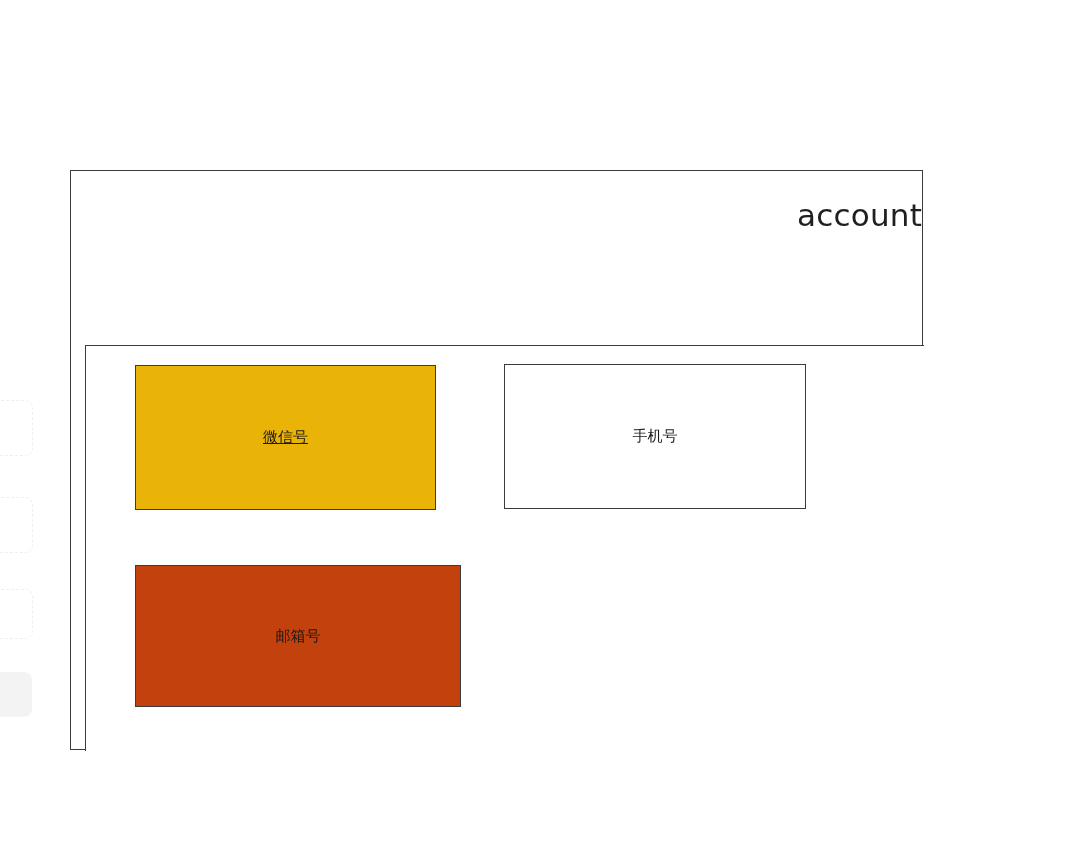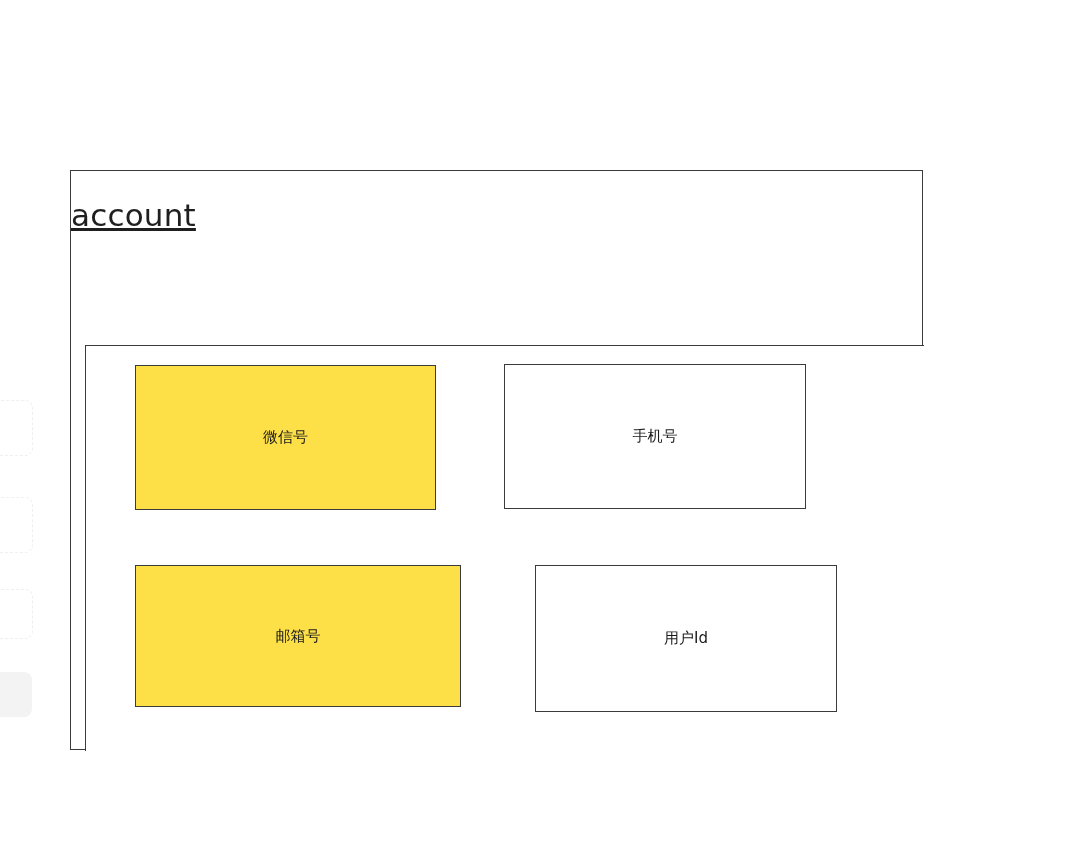--- a/index.html
+++ b/index.html
@@ -49,27 +49,26 @@
     top: 0;
     width: 100%;
     height: 174px;
     box-sizing: border-box;
   }
   .frame-title {
     position: absolute;
     left: 0;
     top: 26px;
     width: 100%;
-    text-align: left;
+    text-align: right;
     font-size: 31px;
     font-weight: 400;
     letter-spacing: 0.2px;
     color: #1f1f1f;
     font-family: "DejaVu Sans", "Liberation Sans", sans-serif;
-    text-decoration: underline;
   }
 
   
   .frame-body {
     position: absolute;
     left: 14px;
     top: 174px;
     width: 839px;
     height: 406px;
     box-sizing: border-box;
@@ -121,32 +120,29 @@
 
 <div class="diagram-frame" style="border-color: rgb(59, 59, 59); background: rgb(255, 255, 255);">
 
   <div class="frame-header">
     <div class="frame-title">account</div>
   </div>
 
   <div class="frame-body" style="border-color: rgb(59, 59, 59);">
     <div class="field-grid" id="field-grid">
 
-      <div class="field-box f0" style="border-color: rgb(59, 59, 59); background: #fde047;">
+      <div class="field-box f0" style="border-color: rgb(59, 59, 59); background: #eab308; text-decoration: underline;">
         <span class="field-label">微信号</span>
       </div>
 
       <div class="field-box f1" style="border-color: rgb(59, 59, 59); background: rgb(255, 255, 255); text-align: center;">
         <span class="field-label">手机号</span>
       </div>
 
-      <div class="field-box f2" style="border-color: rgb(59, 59, 59); background: #fde047;">
+      <div class="field-box f2" style="border-color: rgb(59, 59, 59); background: #c2410c;">
         <span class="field-label">邮箱号</span>
       </div>
 
-      <div class="field-box f3" style="border-color: rgb(59, 59, 59); background: rgb(255, 255, 255);">
-        <span class="field-label">用户Id</span>
-      </div>
 
     </div>
   </div>
 
 </div>
 
 </body></html>

